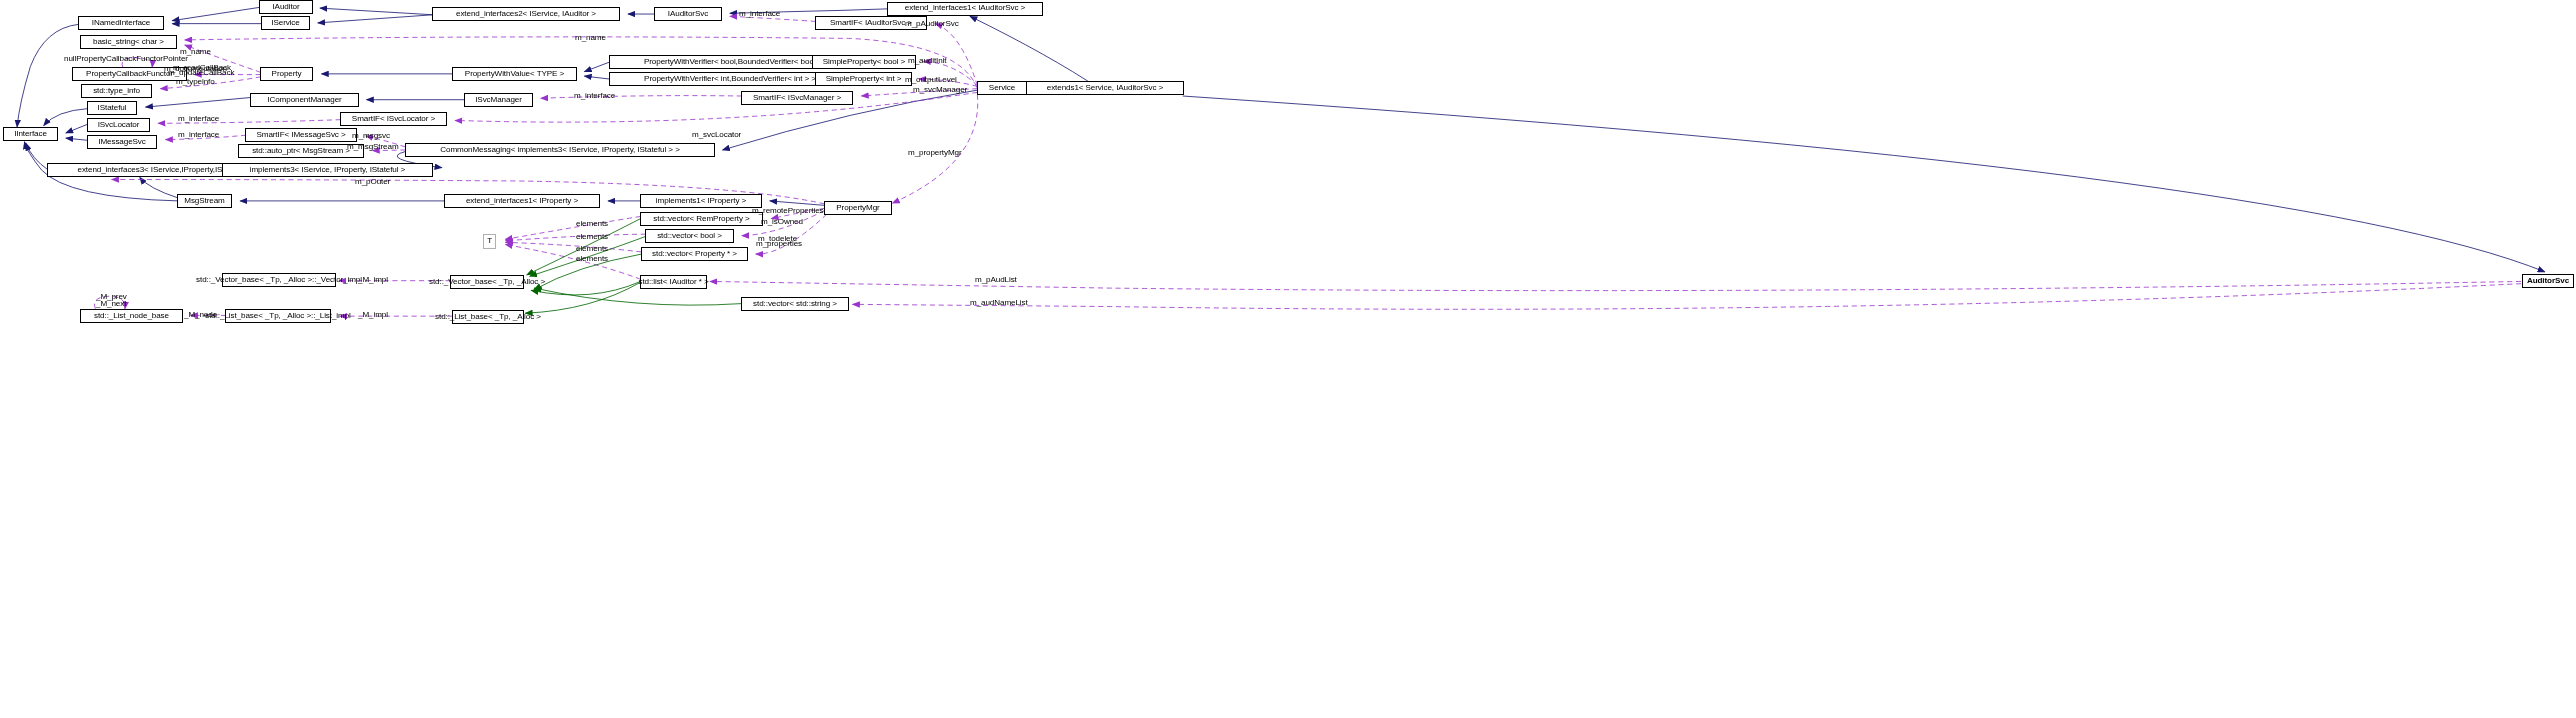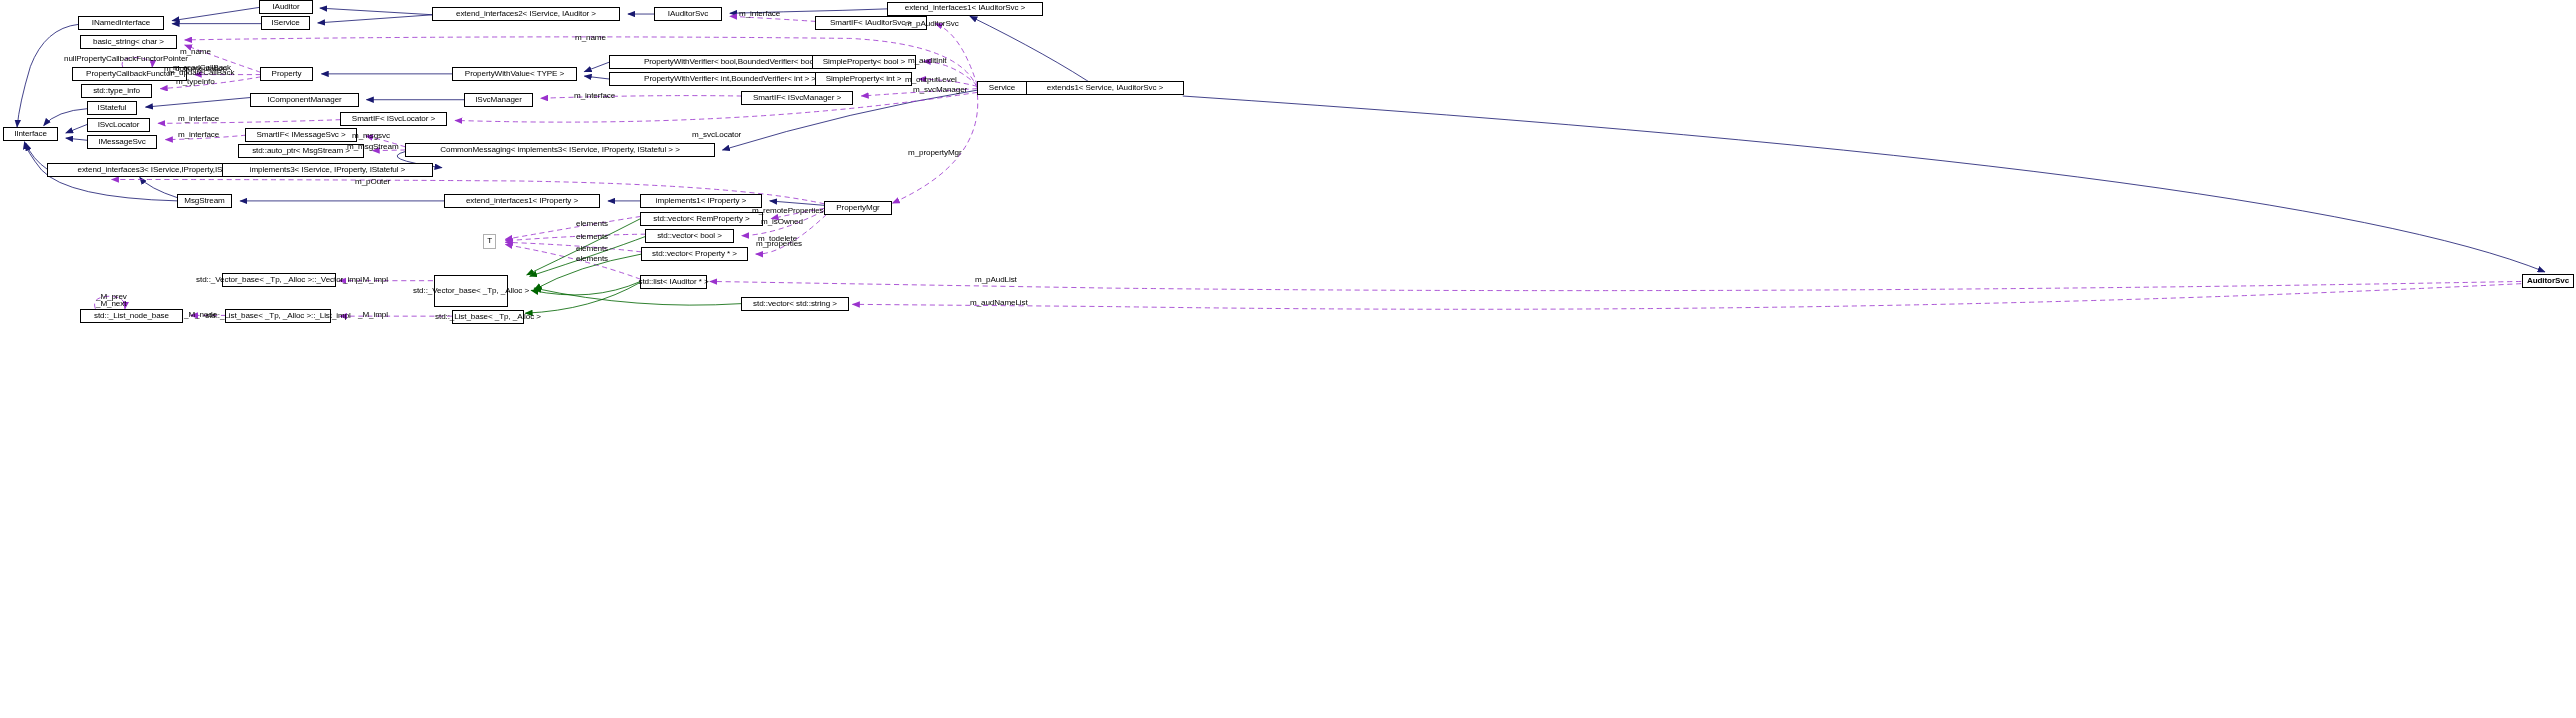--- a/index.html
+++ b/index.html
@@ -236,21 +236,21 @@
       <div class="node" style="left: 222px; top: 163px; width: 211px; height: 14px;">implements3&lt; IService, IProperty, IStateful &gt;</div>
       <div class="node" style="left: 177px; top: 194px; width: 55px; height: 14px;">MsgStream</div>
       <div class="node" style="left: 444px; top: 194px; width: 156px; height: 14px;">extend_interfaces1&lt; IProperty &gt;</div>
       <div class="node" style="left: 640px; top: 194px; width: 122px; height: 14px;">implements1&lt; IProperty &gt;</div>
       <div class="node" style="left: 824px; top: 201px; width: 68px; height: 14px;">PropertyMgr</div>
       <div class="node" style="left: 640px; top: 212px; width: 123px; height: 14px; text-align: center;">std::vector&lt; RemProperty &gt;</div>
       <div class="node tiny" style="left: 483px; top: 234px; width: 13.3px; height: 15px;">T</div>
       <div class="node" style="left: 645px; top: 229px; width: 89px; height: 14px;">std::vector&lt; bool &gt;</div>
       <div class="node" style="left: 641px; top: 247px; width: 107px; height: 14px;">std::vector&lt; Property * &gt;</div>
       <div class="node" style="left: 222px; top: 273px; width: 114px; height: 14px;">std::_Vector_base&lt; _Tp, _Alloc &gt;::_Vector_impl</div>
-      <div class="node" style="left: 434px; top: 275px; width: 74px; height: 32px;">std::_Vector_base&lt; _Tp, _Alloc &gt;</div>
+      <div class="node" style="left: 450px; top: 275px; width: 74px; height: 14px;">std::_Vector_base&lt; _Tp, _Alloc &gt;</div>
       <div class="node" style="left: 640px; top: 275px; width: 67px; height: 14px;">std::list&lt; IAuditor * &gt;</div>
       <div class="node focus" style="left: 2522px; top: 274px; width: 52px; height: 14px;">AuditorSvc</div>
       <div class="node" style="left: 741px; top: 297px; width: 108px; height: 14px;">std::vector&lt; std::string &gt;</div>
       <div class="node" style="left: 80px; top: 309px; width: 103px; height: 14px;">std::_List_node_base</div>
       <div class="node" style="left: 225px; top: 309px; width: 106px; height: 14px;">std::_List_base&lt; _Tp, _Alloc &gt;::_List_impl</div>
       <div class="node" style="left: 452px; top: 310px; width: 72px; height: 14px;">std::_List_base&lt; _Tp, _Alloc &gt;</div>
     </div>
 
   <div id="label-layer">
       <div class="edgelabel" style="left: 739px; top: 10.3px;">m_interface</div>

